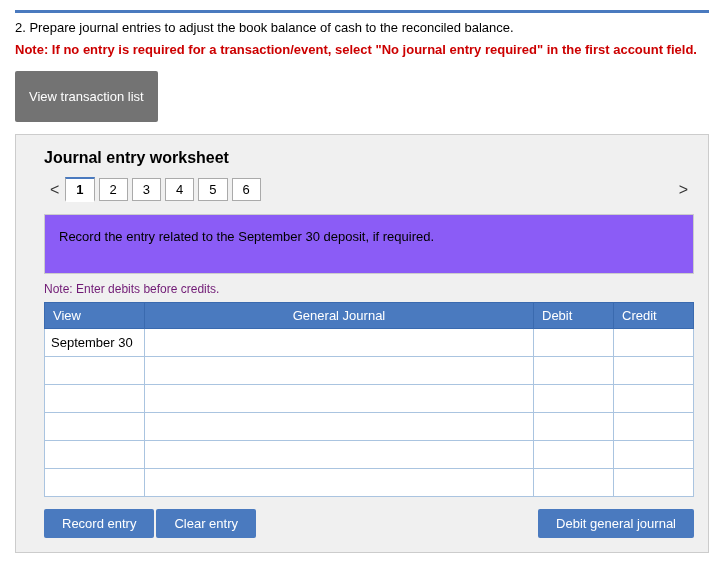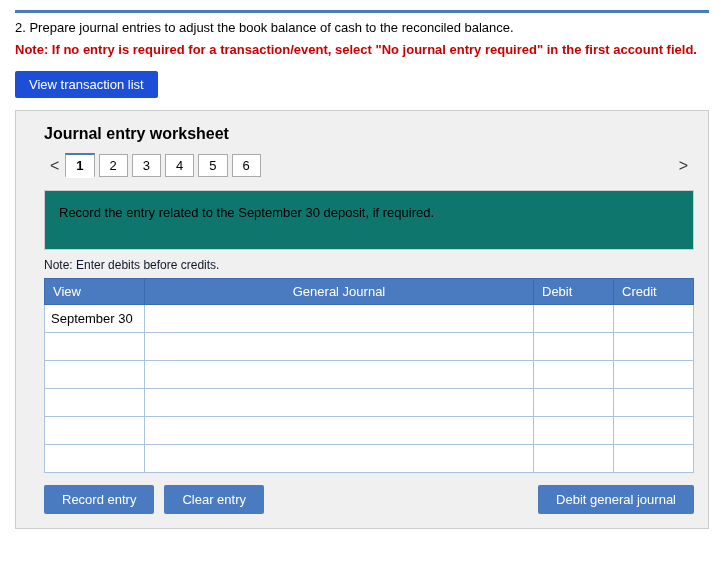--- a/index.html
+++ b/index.html
@@ -18,24 +18,24 @@
       line-height: 1.4;
     }
     .instruction-note {
       font-size: 13px;
       color: #cc0000;
       font-weight: bold;
       margin-bottom: 12px;
       line-height: 1.4;
     }
     .view-transaction-btn {
-      background-color: #1d4ed8;
+      background-color: #737373;
       color: #fff;
       border: none;
-      padding: 6px 14px;
+      padding: 18px 14px;
       font-size: 13px;
       cursor: pointer;
       margin-bottom: 12px;
       border-radius: 2px;
     }
     .worksheet-container {
       border: 1px solid #ccc;
       background: #f0f0f0;
       padding: 14px 14px 14px 28px;
       width: 100%;
@@ -68,30 +68,30 @@
       margin-right: 4px;
       background: #fff;
     }
     .tab-btn.active {
       background: #fff;
       border-bottom: 2px solid #fff;
       font-weight: bold;
       border-top: 2px solid #4a7abf;
     }
     .description-box {
-      background: #0f766e;
+      background: #8b5cf6;
       border: 1px solid #ccc;
       padding: 12px 14px;
       margin-bottom: 8px;
       font-size: 13px;
       min-height: 60px;
       line-height: 1.5;
     }
     .debits-note {
-      color: #0f172a;
+      color: #701a75;
       font-size: 12px;
       margin-bottom: 6px;
     }
     .journal-table {
       width: 100%;
       border-collapse: collapse;
       background: #fff;
     }
     .journal-table thead tr th {
       background: #4a7abf;
@@ -142,21 +142,21 @@
       background-color: #4a7abf;
       color: #fff;
       border: none;
       padding: 7px 18px;
       font-size: 13px;
       cursor: pointer;
       border-radius: 2px;
     }
     .bottom-btn-group {
       display: flex;
-      gap: 10px;
+      gap: 2px;
     }
     .top-border {
       height: 3px;
       background: #4a7abf;
       margin-bottom: 6px;
     }
   </style>
 </head>
 <body>
 

